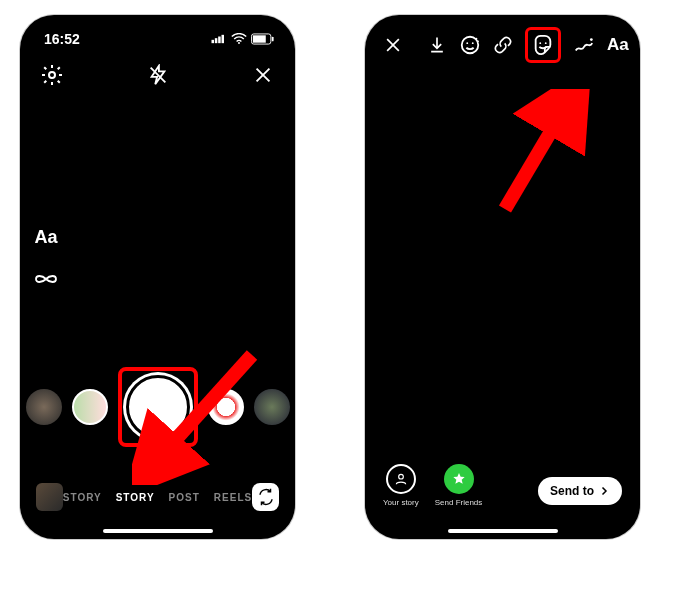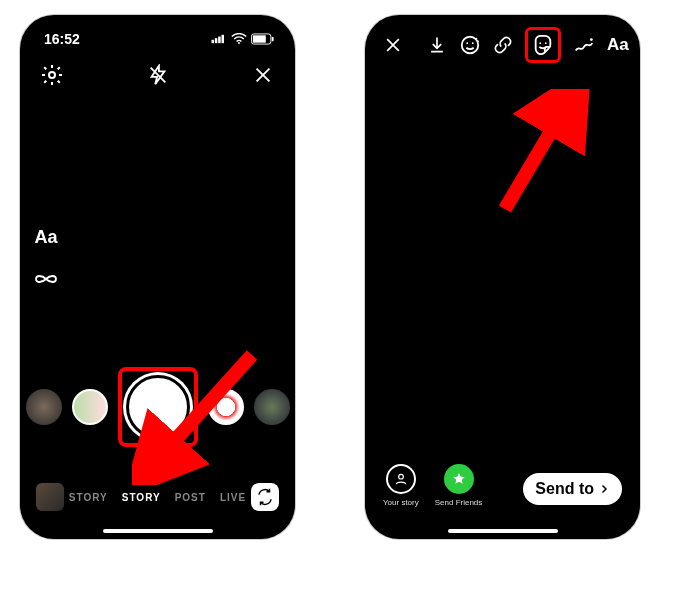--- a/index.html
+++ b/index.html
@@ -149,21 +149,21 @@
     box-sizing:border-box;
   }
   .circ.green { background:#2ecc40; border:none; }
   .circ-label { font-size:8px; color:#ddd; }
   .sendto {
     position:absolute;
     bottom:34px; right:18px;
     background:#fff; color:#000;
     border-radius:18px;
     padding:7px 12px;
-    font-size:16px;
+    font-size:12px;
     font-weight:600;
     display:flex; align-items:center; gap:4px;
   }
   
   .arrow {
     position:absolute;
     pointer-events:none;
   }
 </style>
 </head>
@@ -255,21 +255,21 @@
     <div class="lens border" style="background:radial-gradient(circle,#fff 40%,#e33 41%,#fff 60%);"></div>
     <div class="lens" style="background:radial-gradient(circle,#6a7a5a,#223);"></div>
   </div>
 
   <div class="bottom-row">
     <div class="gallery-thumb"></div>
     <div class="modes">
       <span>STORY</span>
       <span class="active">STORY</span>
       <span>POST</span>
-      <span>LIVE</span>
+      <span>REELS</span>
     </div>
     <div class="flip">
       <svg viewBox="0 0 24 24" width="18" height="18" stroke-width="2" fill="none">
           <path d="M4 9 A8 8 0 0 1 18 5 M20 15 A8 8 0 0 1 6 19"></path>
           <polyline points="18 1 18 5 14 5"></polyline>
           <polyline points="6 23 6 19 10 19"></polyline>
         </svg>
     </div>
   </div>
 

